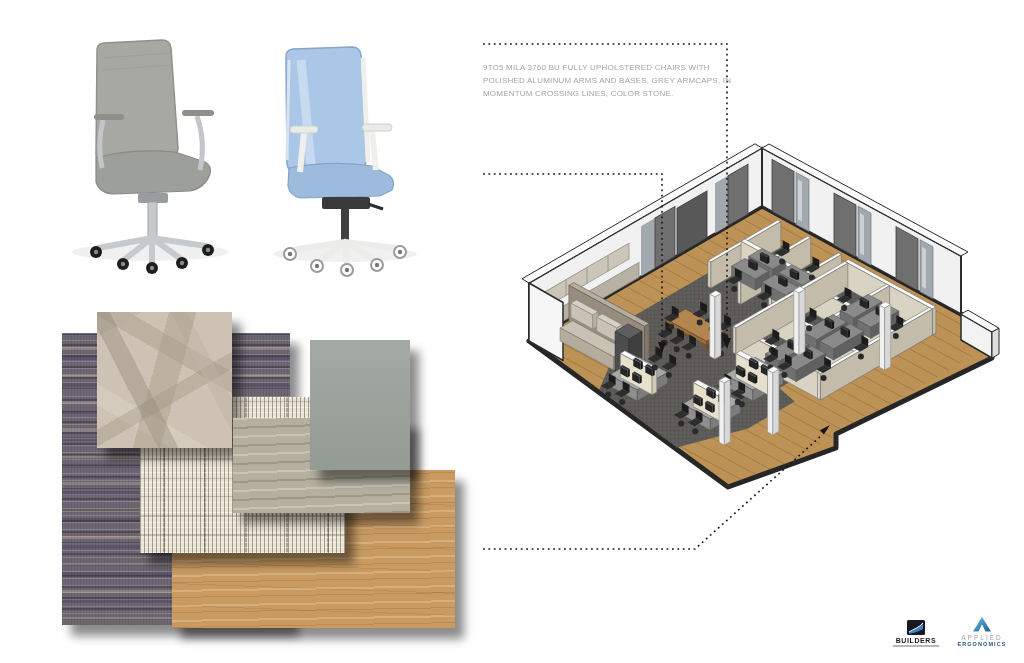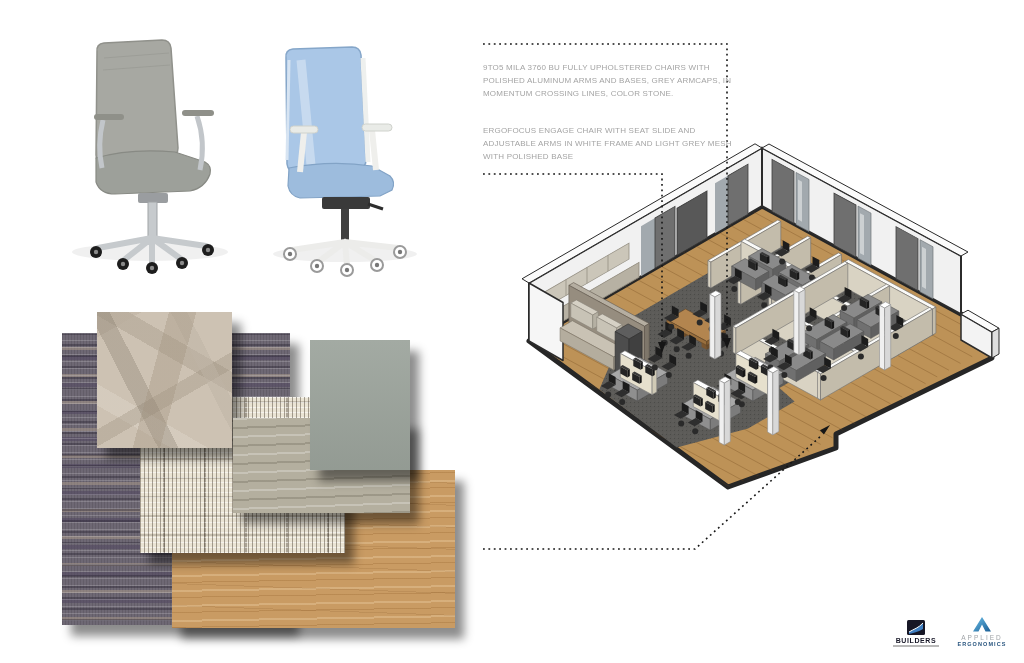--- a/index.html
+++ b/index.html
@@ -482,21 +482,20 @@
       <polyline points="483,549 695,549 821,436"></polyline>
     </g>
     <g fill="#161616">
       <polygon points="723,338 731,338 727,349"></polygon>
       <polygon points="658,342 666,342 662,353"></polygon>
       <polygon points="830,425 823.9,434.6 819.9,430.2"></polygon>
     </g>
   </svg>
 
   <div class="abs note" style="left:483px;top:61px">9TO5 MILA 3760 BU FULLY UPHOLSTERED CHAIRS WITH POLISHED ALUMINUM ARMS AND BASES, GREY ARMCAPS, IN MOMENTUM CROSSING LINES, COLOR STONE.</div>
-  <div class="abs note" style="left:483px;top:124px">ERGOFOCUS ENGAGE CHAIR WITH SEAT SLIDE AND ADJUSTABLE ARMS IN WHITE FRAME AND LIGHT GREY MESH WITH POLISHED BASE</div>
 
   <div id="builders-logo" class="logo">
     <svg width="20" height="16" viewBox="0 0 20 16" style="margin:0 auto">
       <rect x="1" y="0" width="18" height="15" rx="1.5" fill="#171726"></rect>
       <path d="M3,12 C8,9 12.5,8 17,3 L17,9 C12,12 7,13 3,14 Z" fill="#3f7fc1"></path>
       <path d="M3,12 C8,9 12.5,8 17,3" stroke="#ffffff" stroke-width="1" fill="none"></path>
     </svg>
     <div class="nm">BUILDERS</div>
     <div class="tag"></div>
   </div>

